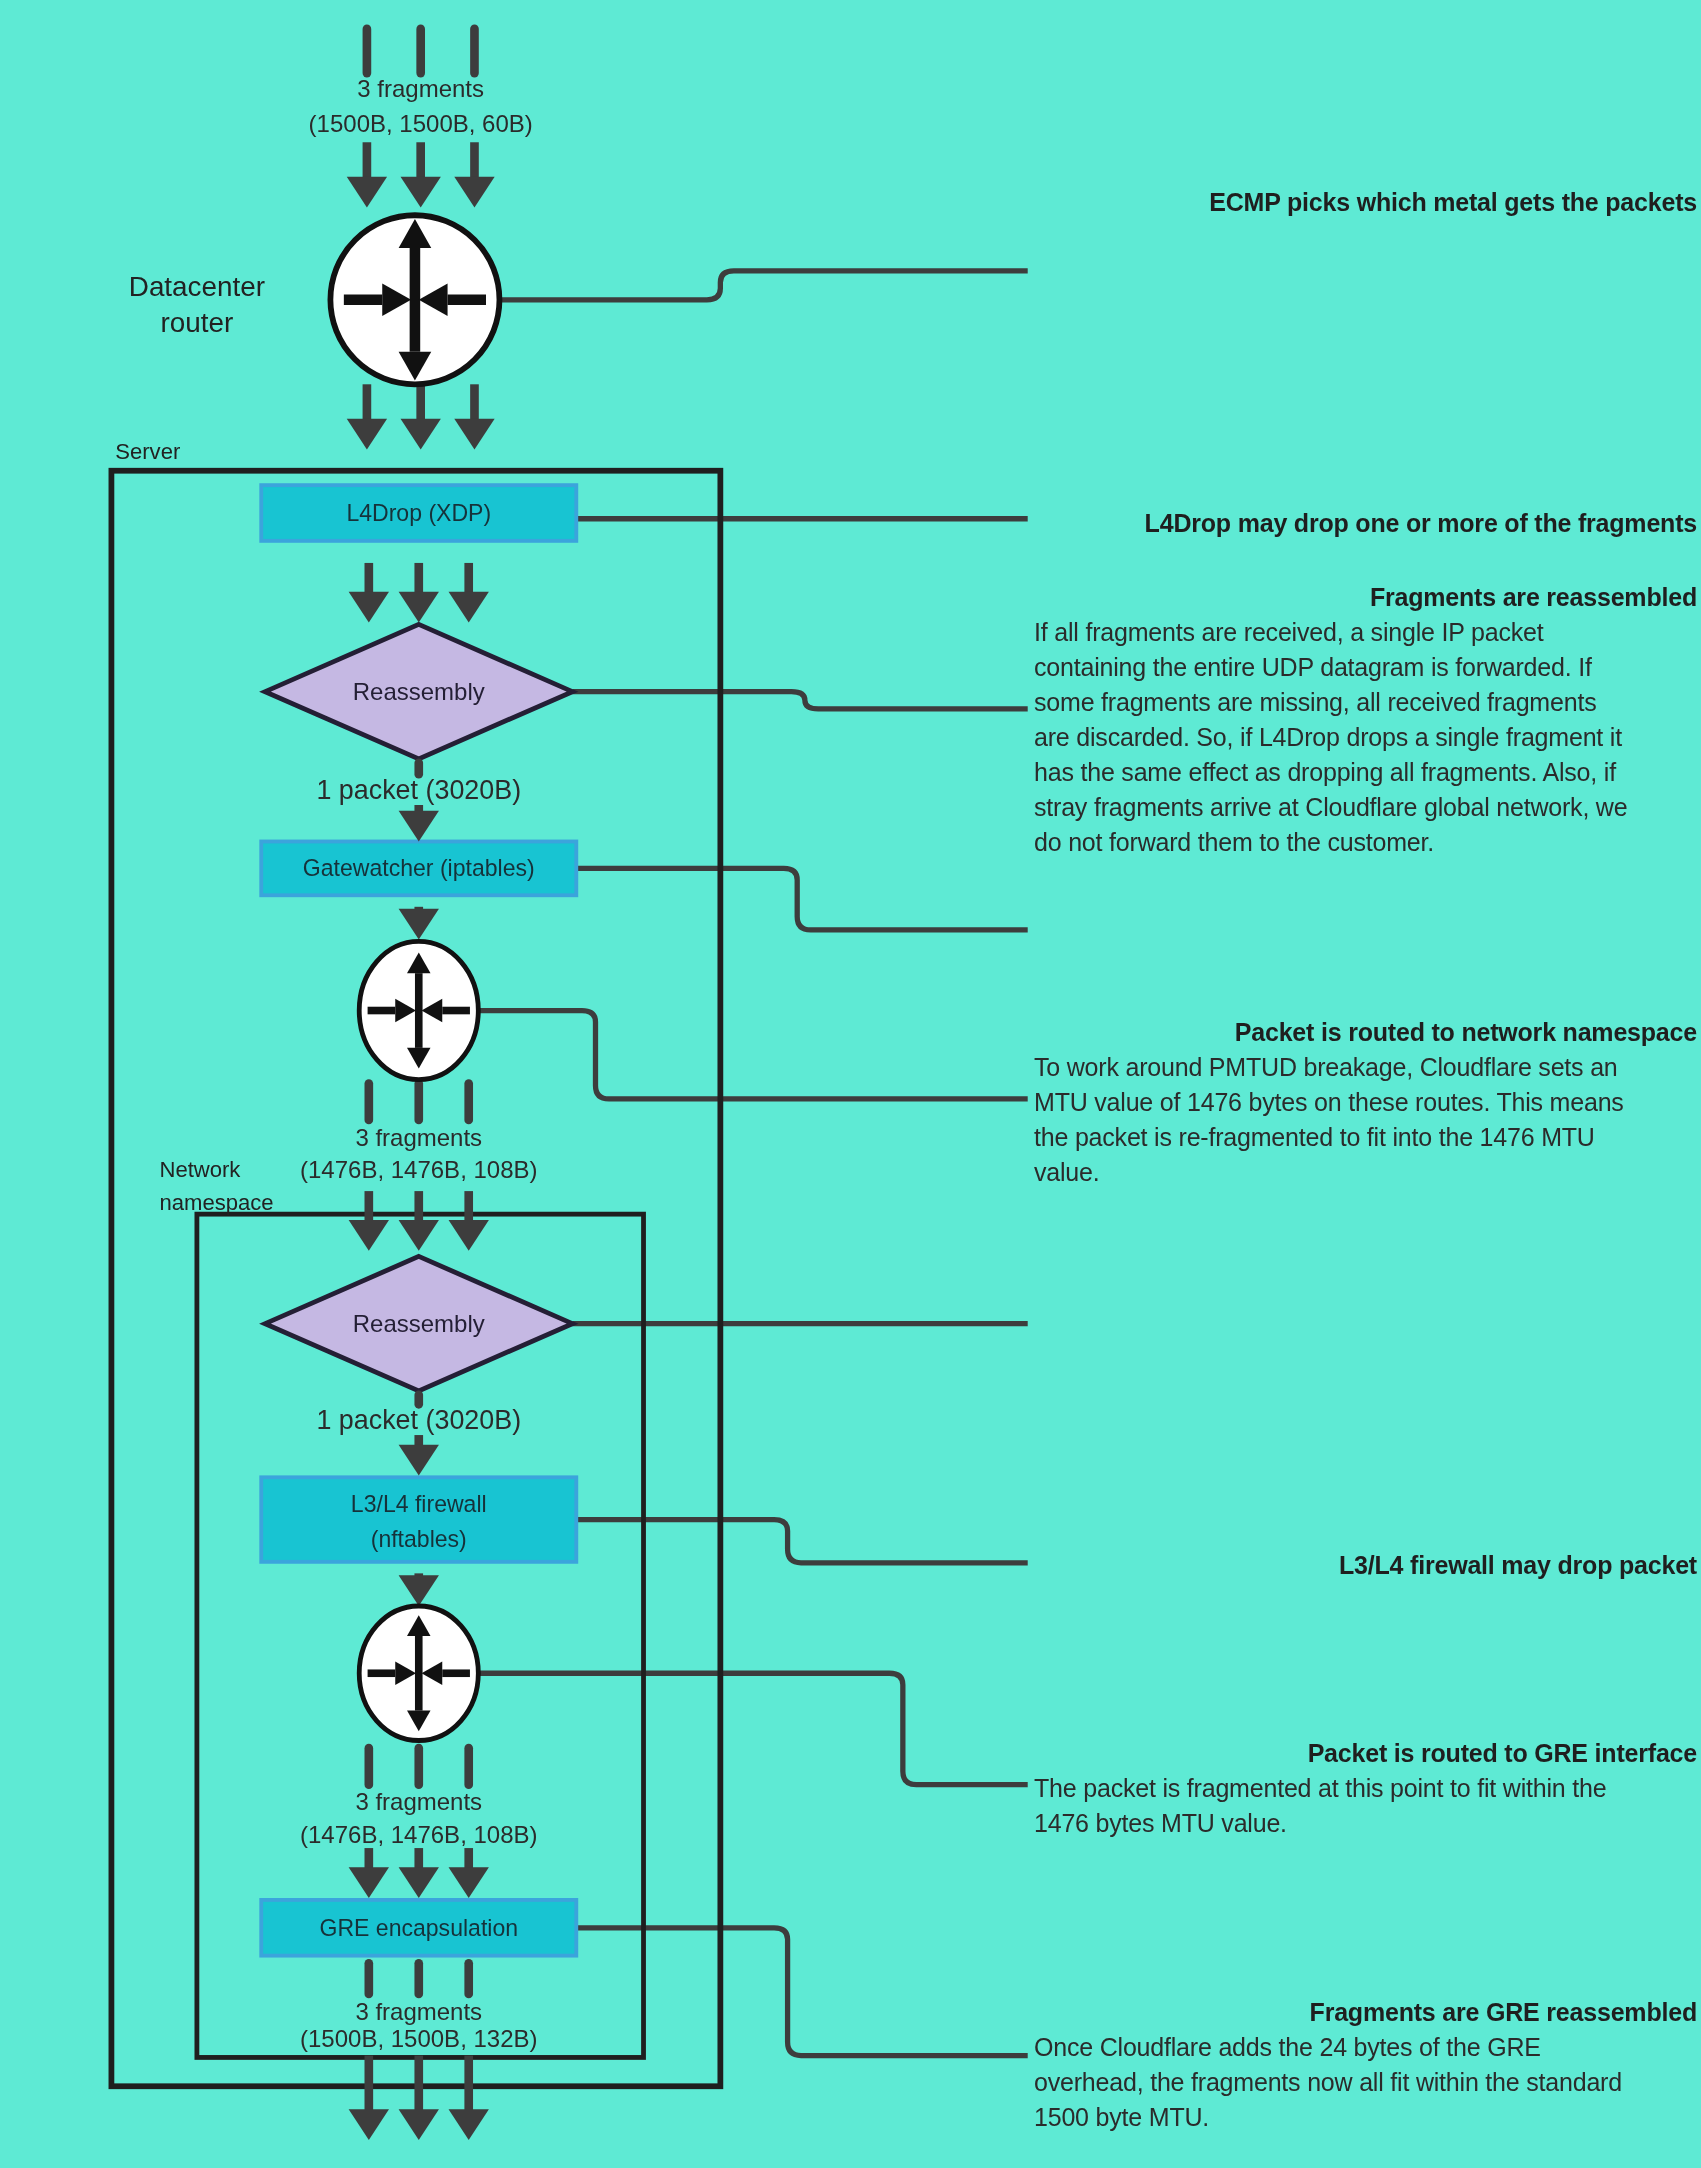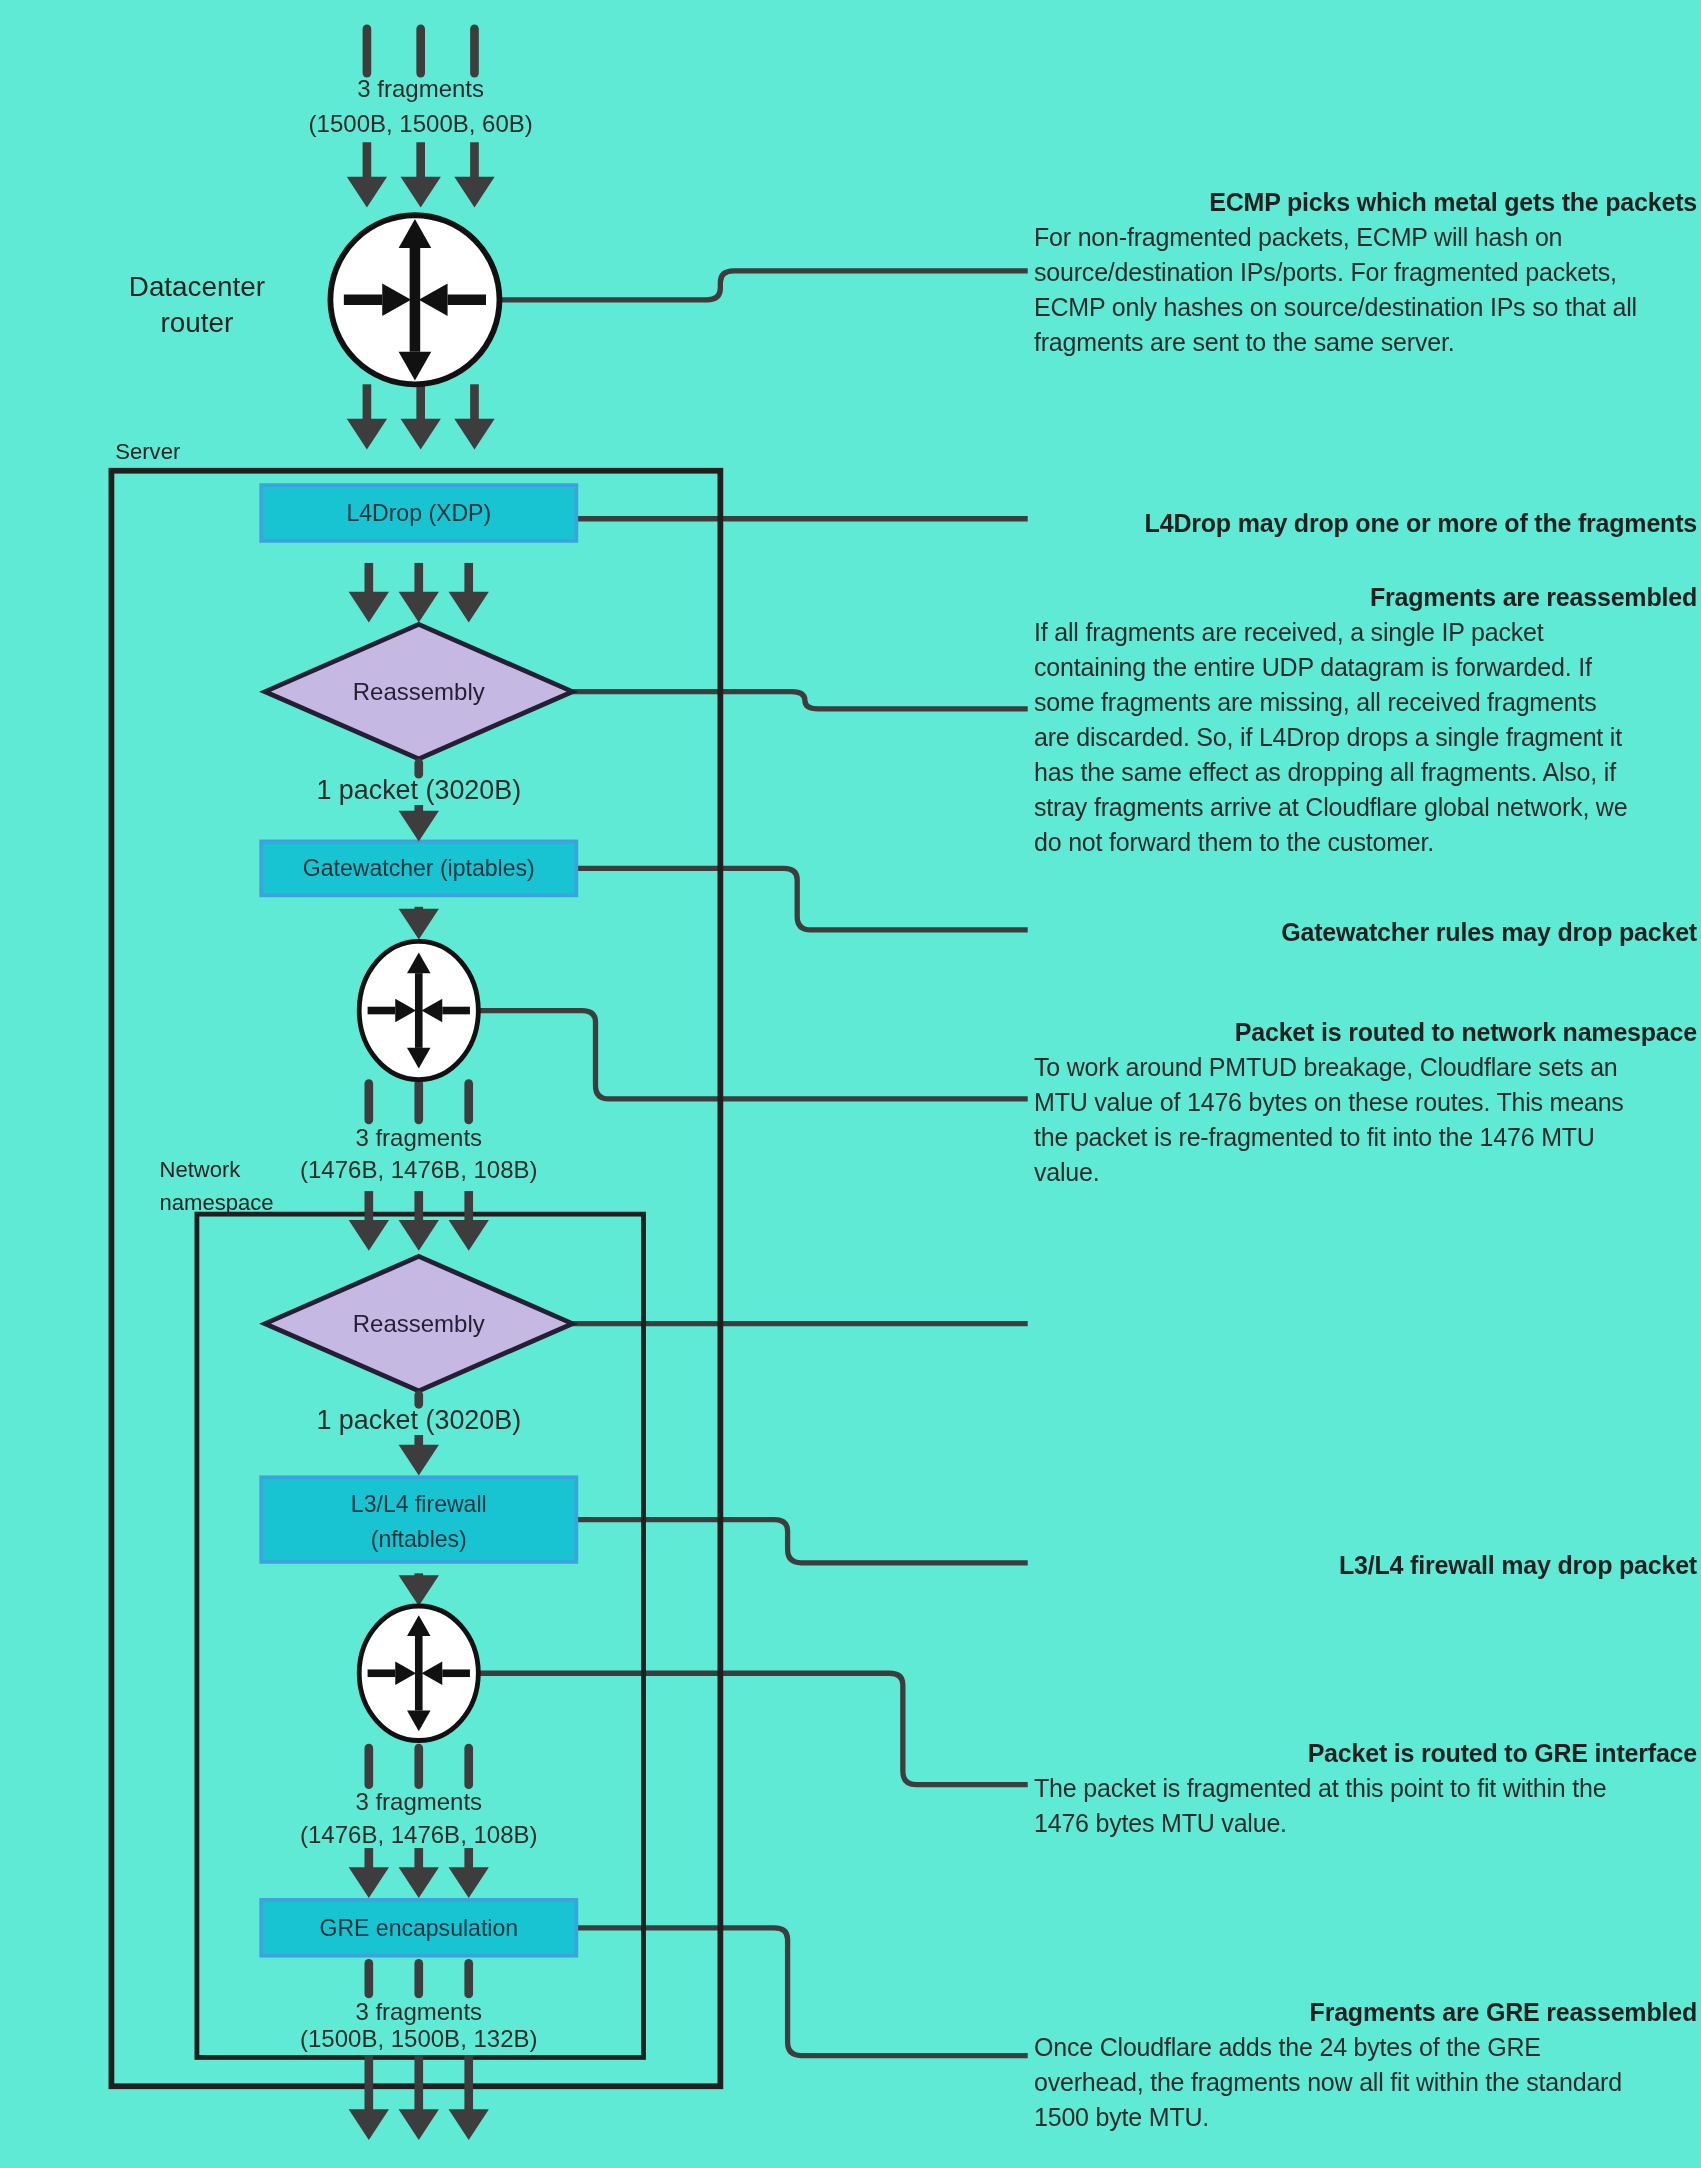--- a/index.html
+++ b/index.html
@@ -186,43 +186,35 @@
     <text class="frag-label" x="436" y="1910">(1476B, 1476B, 108B)</text>
 
     <text class="box-label" x="436" y="2007">GRE encapsulation</text>
 
     <text class="frag-label" x="436" y="2094">3 fragments</text>
     <text class="frag-label" x="436" y="2122">(1500B, 1500B, 132B)</text>
   </svg>
 
   <div class="note" style="top:185px">
     <h3>ECMP picks which metal gets the packets</h3>
-    <p>For non-fragmented packets, ECMP will hash on
-source/destination IPs/ports. For fragmented packets,
-ECMP only hashes on source/destination IPs so that all
-fragments are sent to the same server.</p>
   </div>
   <div class="note" style="top:506px">
     <h3>L4Drop may drop one or more of the fragments</h3>
     <p></p>
   </div>
   <div class="note" style="top:580px">
     <h3>Fragments are reassembled</h3>
     <p>If all fragments are received, a single IP packet
 containing the entire UDP datagram is forwarded. If
 some fragments are missing, all received fragments
 are discarded. So, if L4Drop drops a single fragment it
 has the same effect as dropping all fragments. Also, if
 stray fragments arrive at Cloudflare global network, we
 do not forward them to the customer.</p>
   </div>
-  <div class="note" style="top:915px">
-    <h3>Gatewatcher rules may drop packet</h3>
-    <p></p>
-  </div>
   <div class="note" style="top:1015px">
     <h3>Packet is routed to network namespace</h3>
     <p>To work around PMTUD breakage, Cloudflare sets an
 MTU value of 1476 bytes on these routes. This means
 the packet is re-fragmented to fit into the 1476 MTU
 value.</p>
   </div>
   <div class="note" style="top:1548px">
     <h3>L3/L4 firewall may drop packet</h3>
     <p></p>

